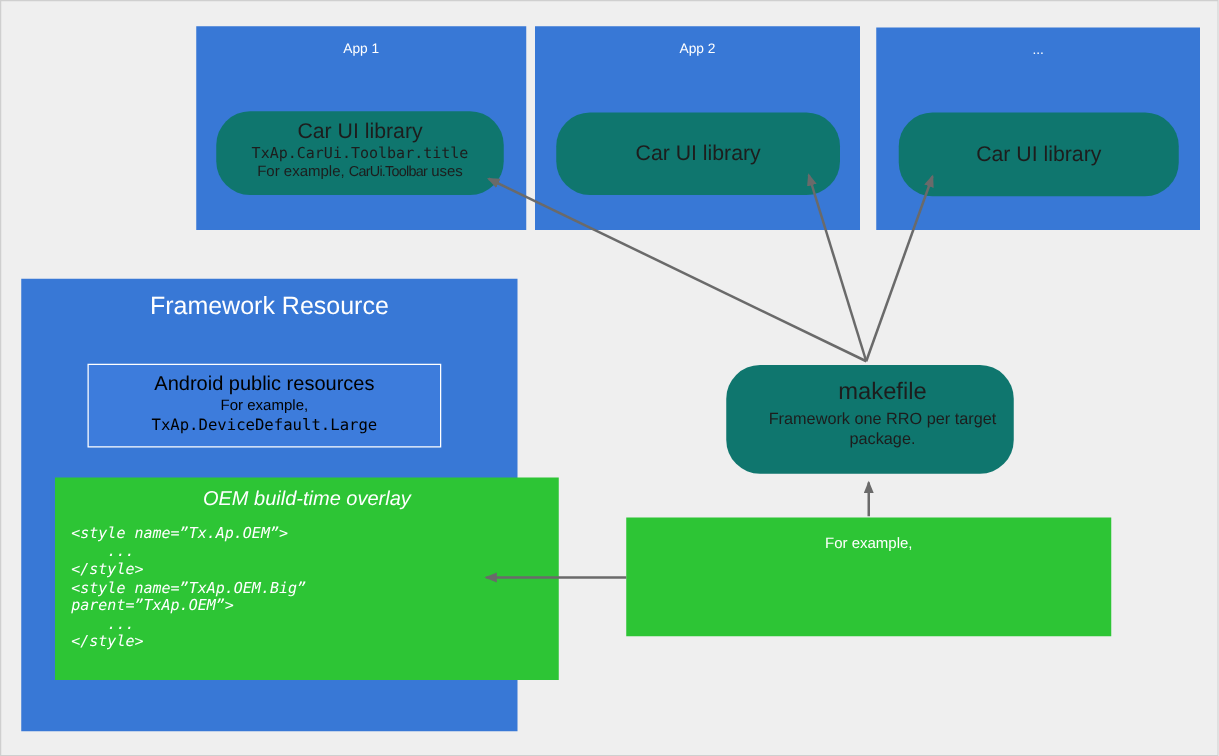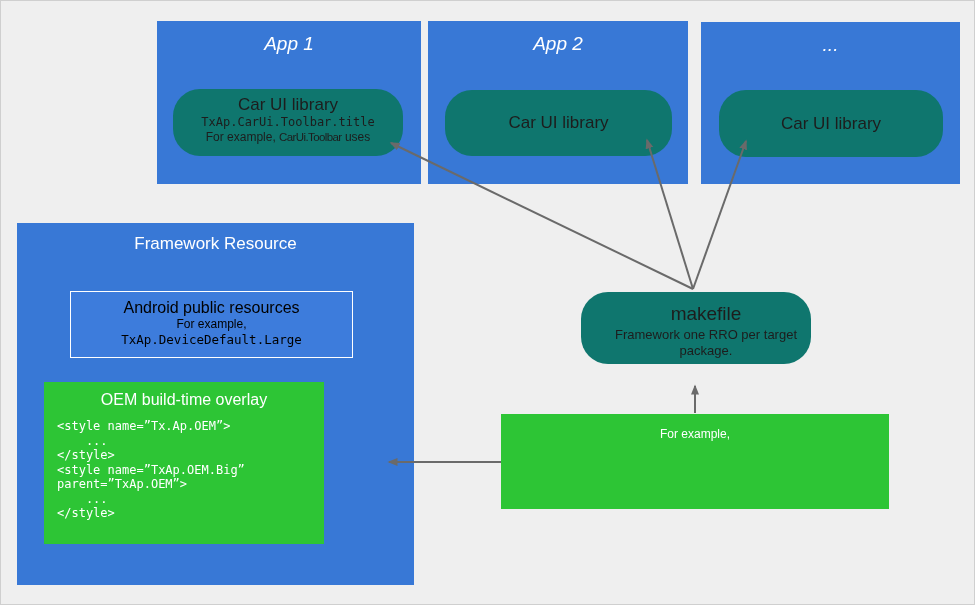--- a/index.html
+++ b/index.html
@@ -1,28 +1,28 @@
 <!DOCTYPE html>
 <html><head>
 <meta charset="utf-8">
 <style>
   html,body{margin:0;padding:0;background:#ffffff;font-family:"Liberation Sans","DejaVu Sans",sans-serif;}
   #canvas{position:relative;width:973px;height:603px;background:#efefef;border:1px solid #cfcfcf;overflow:hidden;}
   .box{position:absolute;box-sizing:border-box;}
   .blue{background:#3878d6;color:#ffffff;}
   .yellow{background:#0f766e;color:#1d1d1d;border-radius:27px;}
   .green{background:#2dc535;color:#ffffff;}
-  .app-title{text-align:center;font-size:19px;padding-top:12px;color:#ffffff;font-style:italic;}
+  .app-title{text-align:center;font-size:11px;padding-top:12px;color:#ffffff;}
   .lib{text-align:center;}
   .lib-title{font-size:17px;}
   .lib-center{display:flex;align-items:center;justify-content:center;font-size:17px;}
   .small{font-size:12px;line-height:15px;}
   .mono{font-family:"DejaVu Sans Mono","Liberation Mono",monospace;}
   .condensed{letter-spacing:-0.6px;font-size:11.5px;}
-  .fw-title{text-align:center;font-size:17px;padding-top:11px;color:#ffffff;}
+  .fw-title{text-align:center;font-size:20px;padding-top:11px;color:#ffffff;}
   .pub{border:1px solid #ffffff;background:#3d7cdc;text-align:center;color:#000000;}
   .pub-title{font-size:16px;padding-top:7px;}
   .overlay-title{text-align:center;font-size:16px;padding-top:9px;color:#ffffff;}
   .code-block{white-space:pre;font-size:12px;line-height:14.5px;color:#ffffff;margin:10px 0 0 13px;text-align:left;}
   .mk{ text-align:center;}
   .mk-title{font-size:19px;padding-top:11px;}
   .mk-sub{font-size:13px;line-height:16px;width:200px;margin:2px auto 0;}
   .rro-title{font-size:16.5px;padding-top:11px;text-align:center;}
   .rro-sub{font-size:12px;margin-top:13px;text-align:center;}
   .rro-code{font-size:12.5px;margin-top:3px;text-align:center;}
@@ -58,33 +58,33 @@
 
   <div class="box blue" style="left:16px;top:222px;width:397px;height:362px;">
     <div class="fw-title">Framework Resource</div>
 
     <div class="box pub" style="left:53px;top:68px;width:283px;height:67px;">
       <div class="pub-title">Android public resources</div>
       <div class="small">For example,</div>
       <div class="small mono" style="font-size:12.5px;">TxAp.DeviceDefault.Large</div>
     </div>
 
-    <div class="box green" style="left:27px;top:159px;width:280px;height:162px;">
+    <div class="box green" style="left:27px;top:159px;width:403px;height:162px;font-style:italic;">
       <div class="overlay-title">OEM build-time overlay</div>
       <div class="code-block mono">&lt;style name=”Tx.Ap.OEM”&gt;
     ...
 &lt;/style&gt;
 &lt;style name=”TxAp.OEM.Big”
 parent=”TxAp.OEM”&gt;
     ...
 &lt;/style&gt;</div>
     </div>
   </div>
 
-  <div class="box yellow mk" style="left:580px;top:291px;width:230px;height:72px;padding-left:20px;">
+  <div class="box yellow mk" style="left:580px;top:291px;width:230px;height:87px;padding-left:20px;">
     <div class="mk-title">makefile</div>
     <div class="mk-sub">Framework one RRO per target package.</div>
   </div>
 
   <div class="box green" style="left:500px;top:413px;width:388px;height:95px;">
     <div class="rro-sub">For example,</div>
   </div>
 
   <svg class="arrows" width="973" height="603" viewBox="0 0 973 603">
     <defs>

